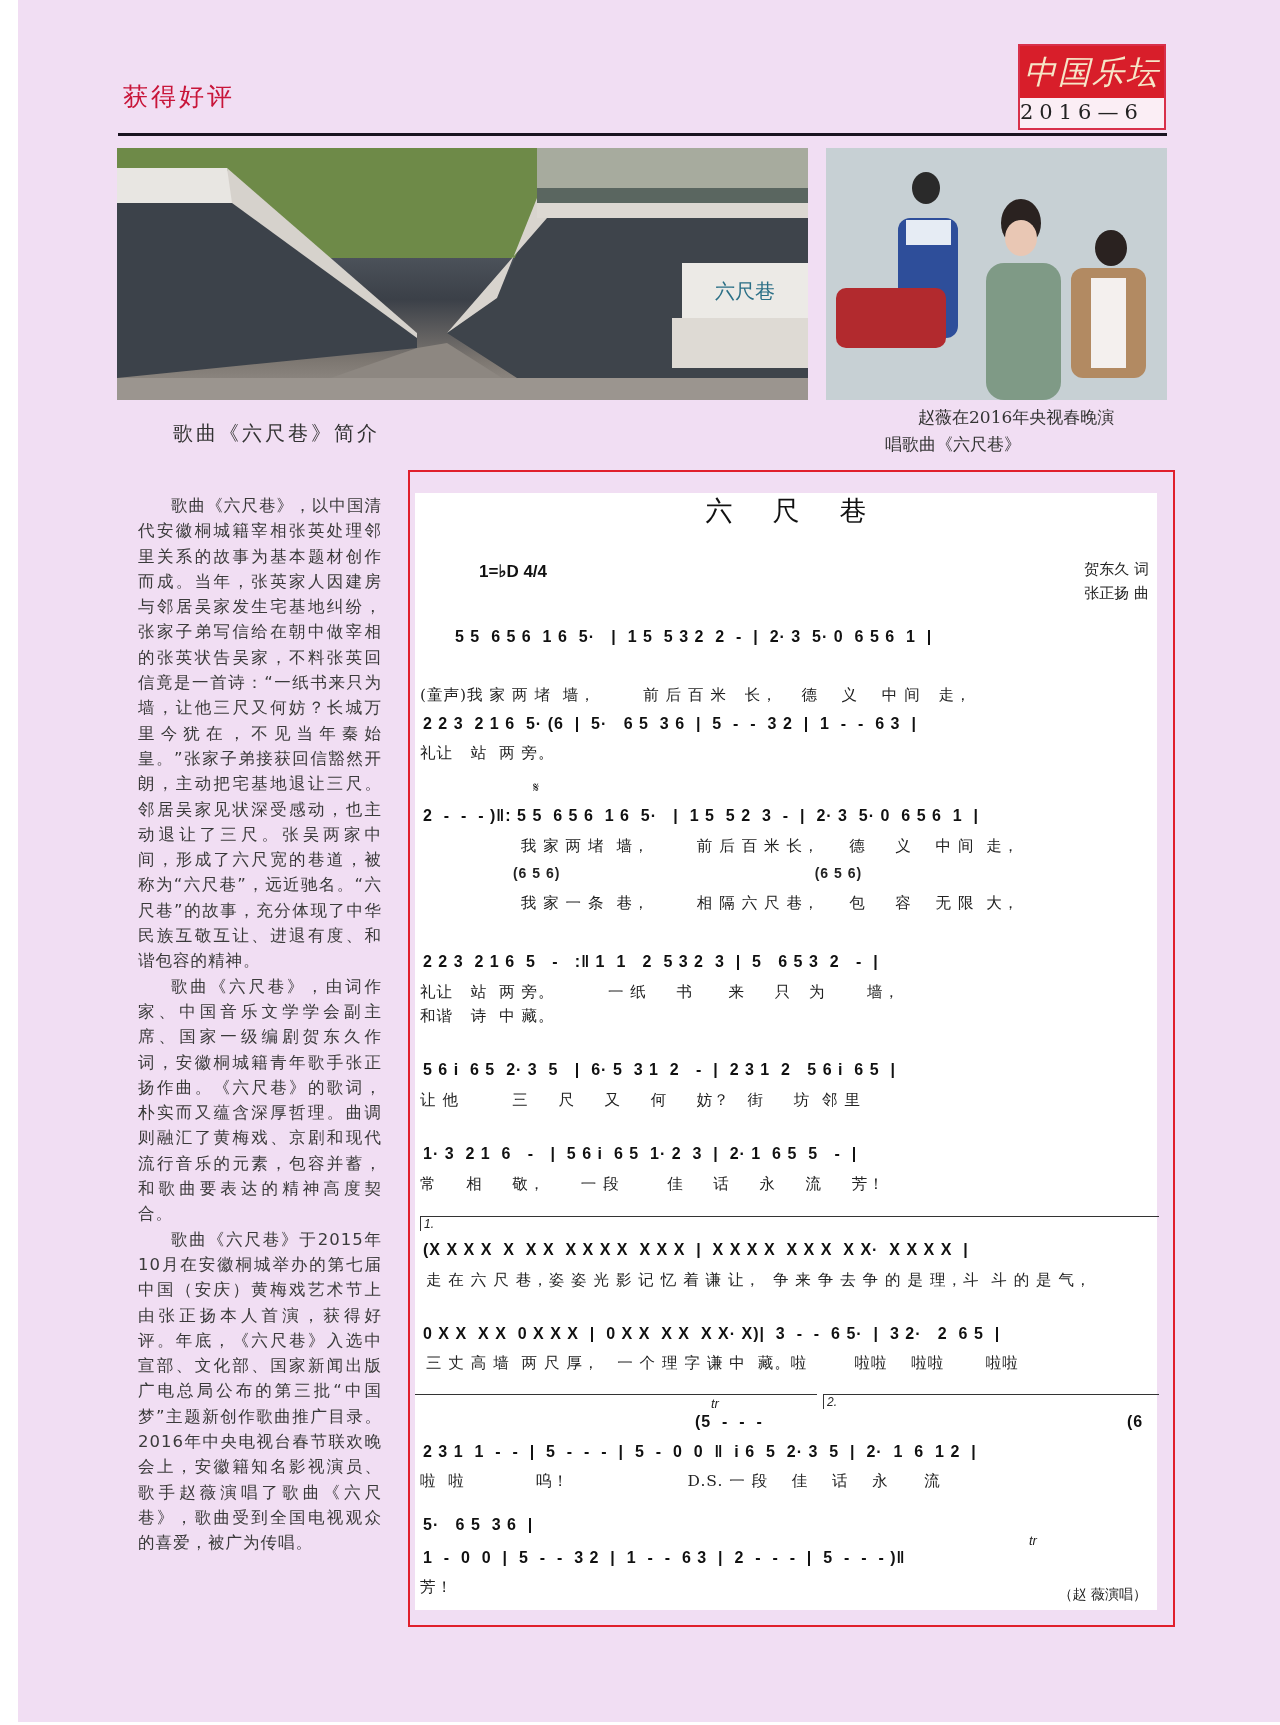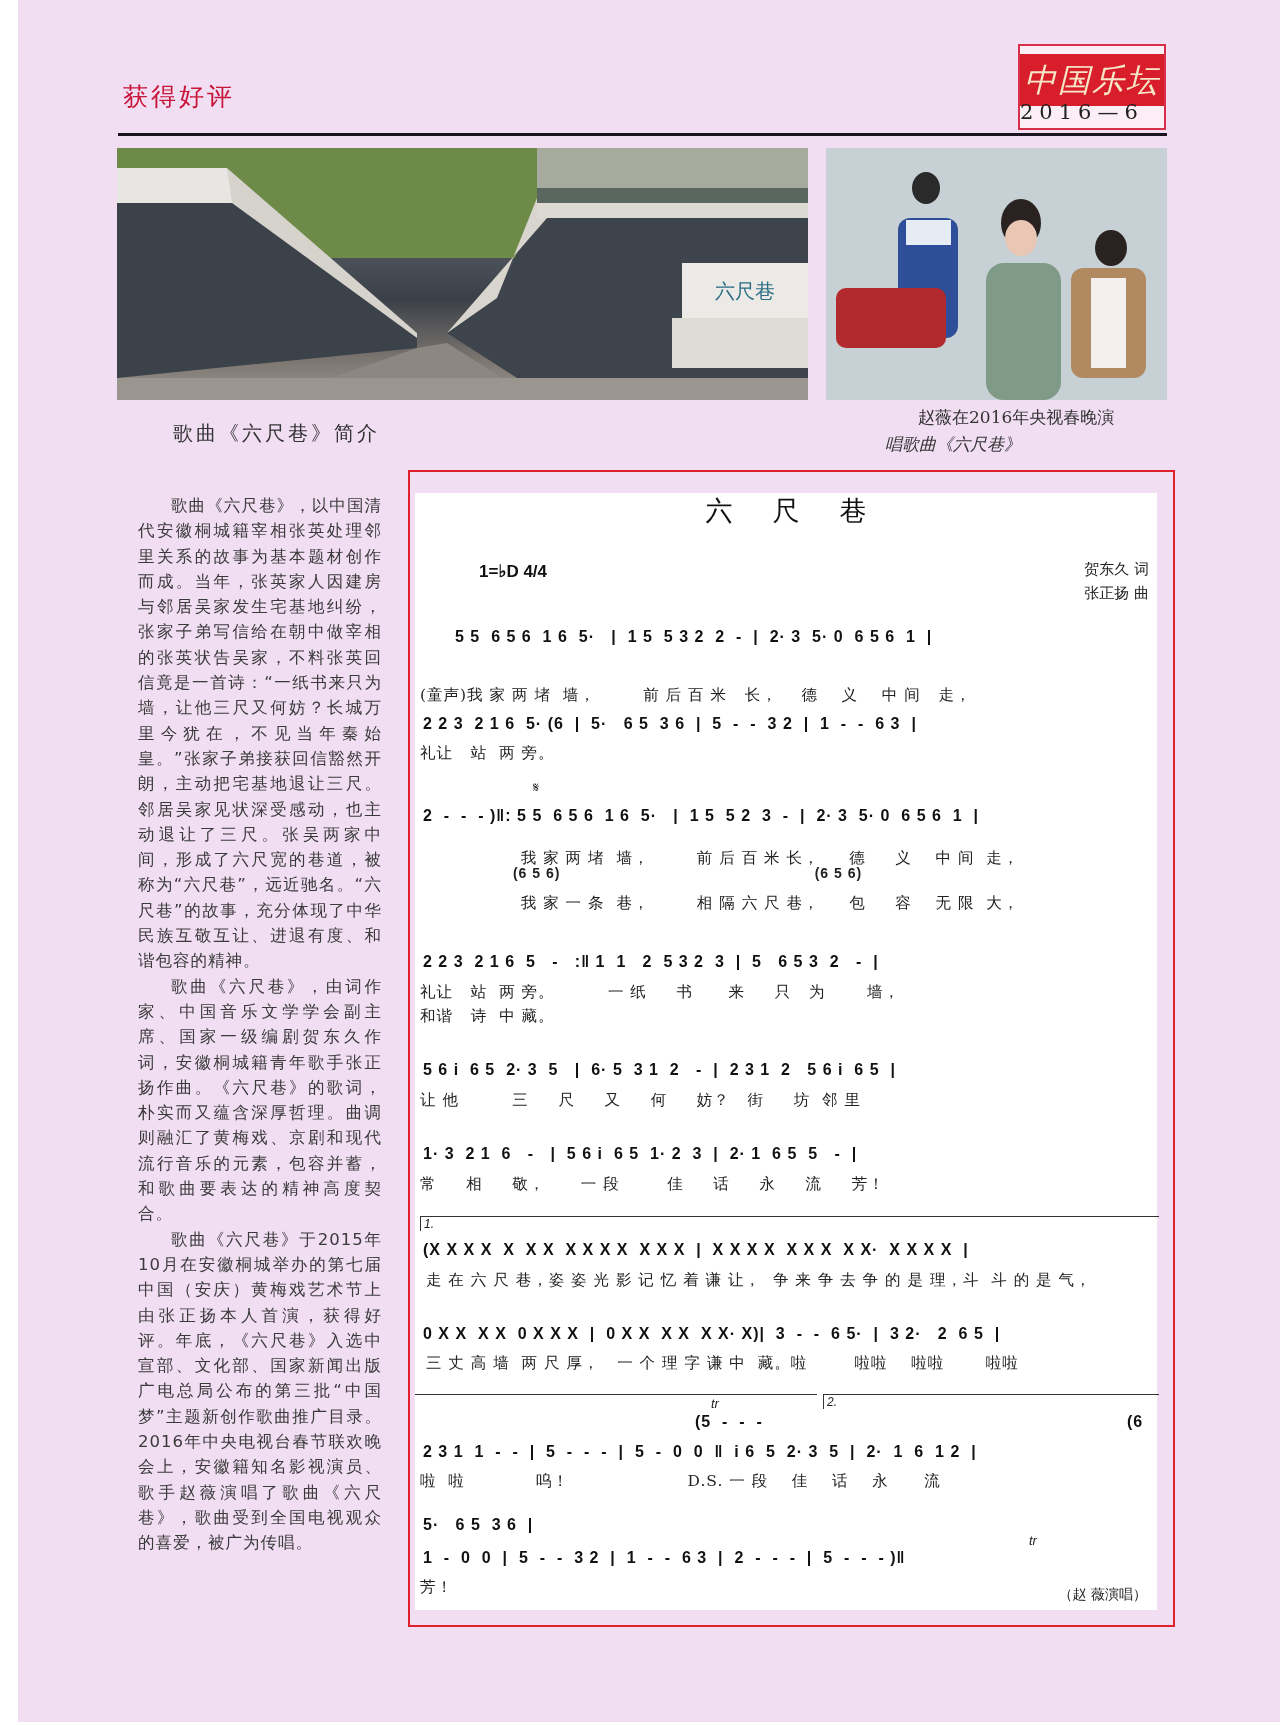--- a/index.html
+++ b/index.html
@@ -1,30 +1,30 @@
 <!DOCTYPE html>
 <html><head>
 <meta charset="utf-8">
 <style>
   html,body{margin:0;padding:0;}
   body{width:1280px;height:1725px;position:relative;overflow:hidden;background:#ffffff;font-family:"DejaVu Serif",serif;color:#222;}
   .page{position:absolute;left:18px;top:0;width:1262px;height:1722px;background:#f1def3;}
   .abs{position:absolute;}
   .section-title{left:123px;top:80px;font-size:25px;color:#c8163a;letter-spacing:3px;font-family:"DejaVu Serif",serif;}
   .logo{left:1018px;top:44px;width:148px;height:86px;border:2px solid #d8304a;background:#fbeef5;box-sizing:border-box;}
-  .logo-top{position:absolute;left:0;top:0;right:0;height:52px;background:#d81e2a;color:#f6e6c8;font-size:32px;font-style:italic;text-align:center;line-height:52px;letter-spacing:2px;font-family:"DejaVu Serif",serif;margin-top:8px;}
+  .logo-top{position:absolute;left:0;top:0;right:0;height:52px;background:#d81e2a;color:#f6e6c8;font-size:32px;font-style:italic;text-align:center;line-height:52px;letter-spacing:2px;font-family:"DejaVu Serif",serif;}
   .logo-bottom{position:absolute;left:0;bottom:0;right:0;height:32px;color:#222;font-size:21px;line-height:32px;letter-spacing:6px;font-family:"DejaVu Serif",serif;}
   .rule{left:118px;top:133px;width:1049px;height:3px;background:#1a1420;}
   .photo{overflow:hidden;}
   .photo1{left:117px;top:148px;width:691px;height:252px;background:linear-gradient(180deg,#6f8a4a 0%,#9fb06a 15%,#596068 30%,#3b4048 60%,#7e7872 85%,#9a948e 100%);}
   .photo2{left:826px;top:148px;width:341px;height:252px;background:linear-gradient(180deg,#c9d6dc 0%,#b9c3c6 40%,#a8a2a0 100%);}
   .caption{font-size:18px;color:#333;}
   .cap-left{left:173px;top:420px;font-size:20px;letter-spacing:3px;}
   .cap-right1{left:918px;top:406px;font-size:17px;}
-  .cap-right2{left:885px;top:433px;font-size:17px;font-style:italic;}
+  .cap-right2{left:885px;top:433px;font-size:17px;}
   .intro{left:138px;top:493px;width:244px;font-family:"DejaVu Sans",sans-serif;font-size:16.5px;line-height:25.3px;color:#3a3a3a;letter-spacing:1px;text-align:justify;}
   .intro p{margin:0;text-indent:2em;}
   .score-frame{left:408px;top:470px;width:767px;height:1157px;border:2px solid #e0202c;box-sizing:border-box;}
   .score{left:415px;top:493px;width:742px;height:1117px;background:#ffffff;font-family:"Liberation Sans",sans-serif;}
   .score-title{position:absolute;left:0;right:0;top:0;text-align:center;font-size:27px;letter-spacing:40px;font-family:"DejaVu Serif",serif;color:#111;padding-left:40px;}
   .key{position:absolute;left:64px;top:68px;font-size:17px;font-weight:bold;color:#111;}
   .credits{position:absolute;right:8px;top:64px;text-align:center;font-size:15px;line-height:24px;font-family:"DejaVu Serif",serif;color:#222;}
   .notes{position:absolute;left:8px;font-size:16px;font-weight:bold;letter-spacing:1px;white-space:pre;color:#111;font-family:"Liberation Sans",sans-serif;}
   .lyric{position:absolute;left:5px;font-size:15.5px;white-space:pre;color:#222;font-family:"DejaVu Serif",serif;letter-spacing:1px;}
   .volta{position:absolute;border-top:1px solid #333;border-left:1px solid #333;height:14px;font-size:12px;font-style:italic;padding-left:3px;}
@@ -97,21 +97,21 @@
   </div>
 
   <div class="notes" style="top:135px;left:40px;">5 5  6 5 6  1 6  5·   |  1 5  5 3 2  2  -  |  2· 3  5· 0  6 5 6  1  |</div>
   <div class="lyric" style="top:164px;margin-top:28px;">(童声)我 家 两 堵  墙，        前 后 百 米   长，    德    义    中 间   走，</div>
 
   <div class="notes" style="top:222px;">2 2 3  2 1 6  5· (6  |  5·   6 5  3 6  |  5  -  -  3 2  |  1  -  -  6 3  |</div>
   <div class="lyric" style="top:250px;">礼让   站  两 旁。</div>
 
   <div class="abs" style="left:118px;top:286px;font-size:14px;">𝄋</div>
   <div class="notes" style="top:314px;">2  -  -  - )‖: 5 5  6 5 6  1 6  5·   |  1 5  5 2  3  -  |  2· 3  5· 0  6 5 6  1  |</div>
-  <div class="lyric" style="top:343px;margin-top:12px;">                 我 家 两 堵  墙，        前 后 百 米 长，     德     义    中 间  走，</div>
+  <div class="lyric" style="top:343px;">                 我 家 两 堵  墙，        前 后 百 米 长，     德     义    中 间  走，</div>
   <div class="lyric" style="top:372px;font-family:'Liberation Sans',sans-serif;font-weight:bold;font-size:14px;">                   (6 5 6)                                                    (6 5 6)</div>
   <div class="lyric" style="top:400px;">                 我 家 一 条  巷，        相 隔 六 尺 巷，     包     容    无 限  大，</div>
 
   <div class="notes" style="top:460px;">2 2 3  2 1 6  5   -   :‖ 1  1   2  5 3 2  3  |  5   6 5 3  2   -  |</div>
   <div class="lyric" style="top:489px;">礼让   站  两 旁。         一 纸     书      来     只   为       墙，</div>
   <div class="lyric" style="top:513px;">和谐   诗  中 藏。</div>
 
   <div class="notes" style="top:568px;">5 6 i  6 5  2· 3  5   |  6· 5  3 1  2   -  |  2 3 1  2   5 6 i  6 5  |</div>
   <div class="lyric" style="top:597px;">让 他         三     尺     又     何     妨？   街     坊  邻 里</div>
 

